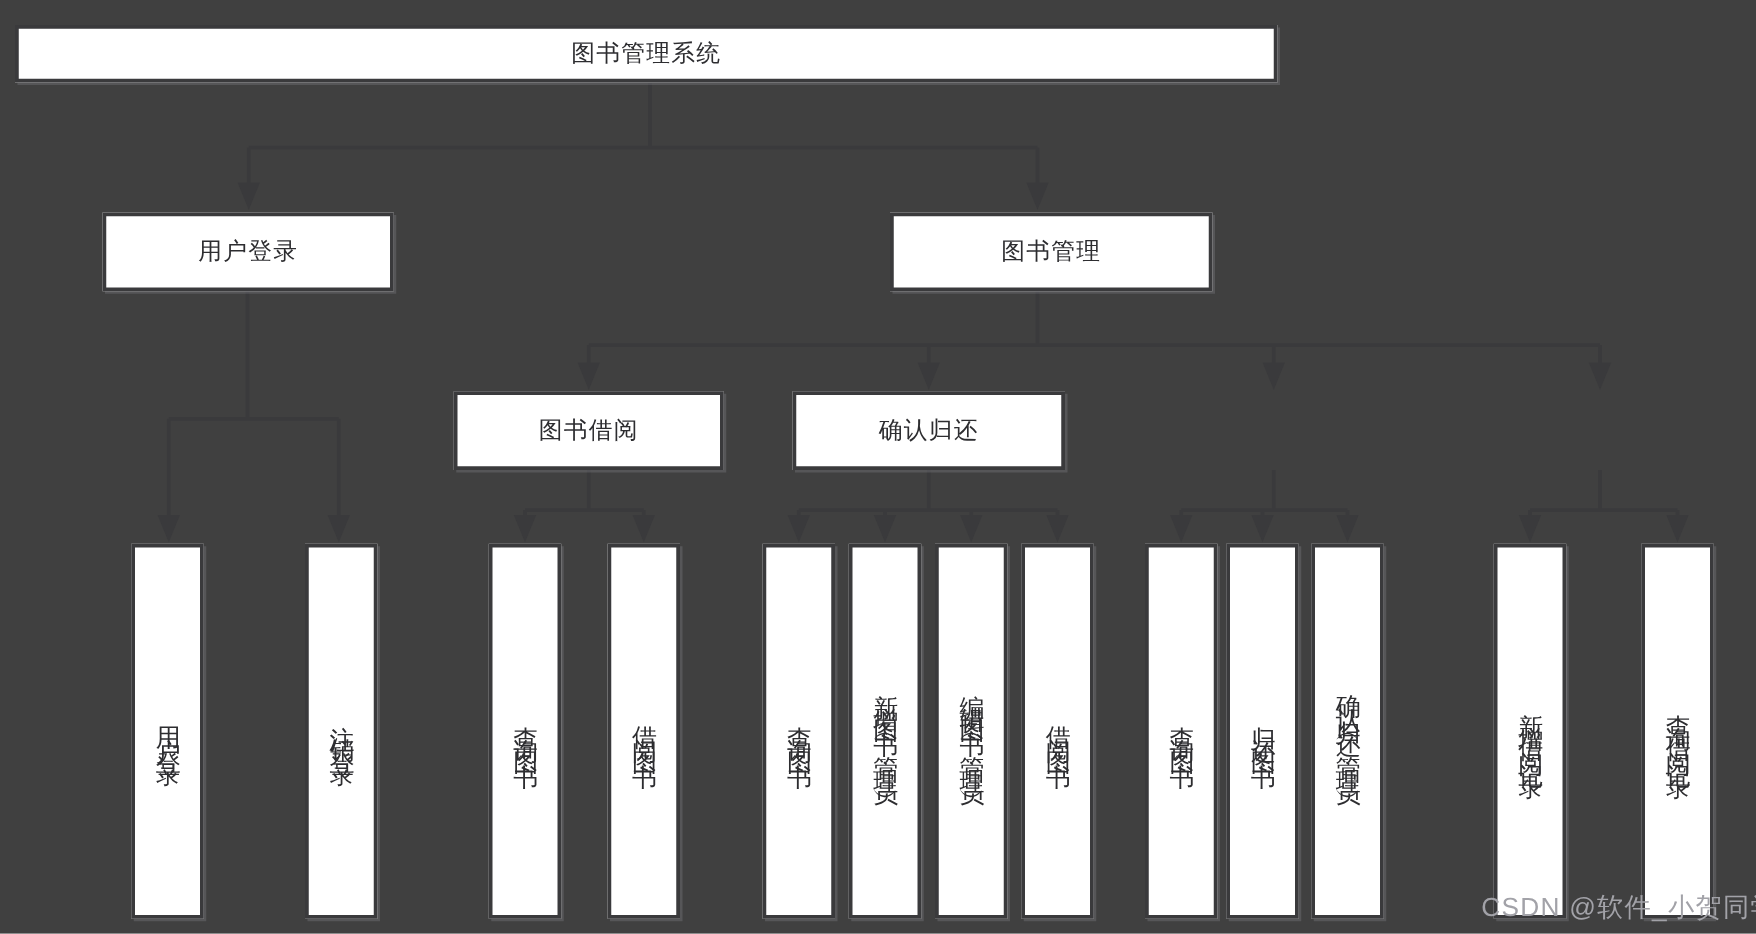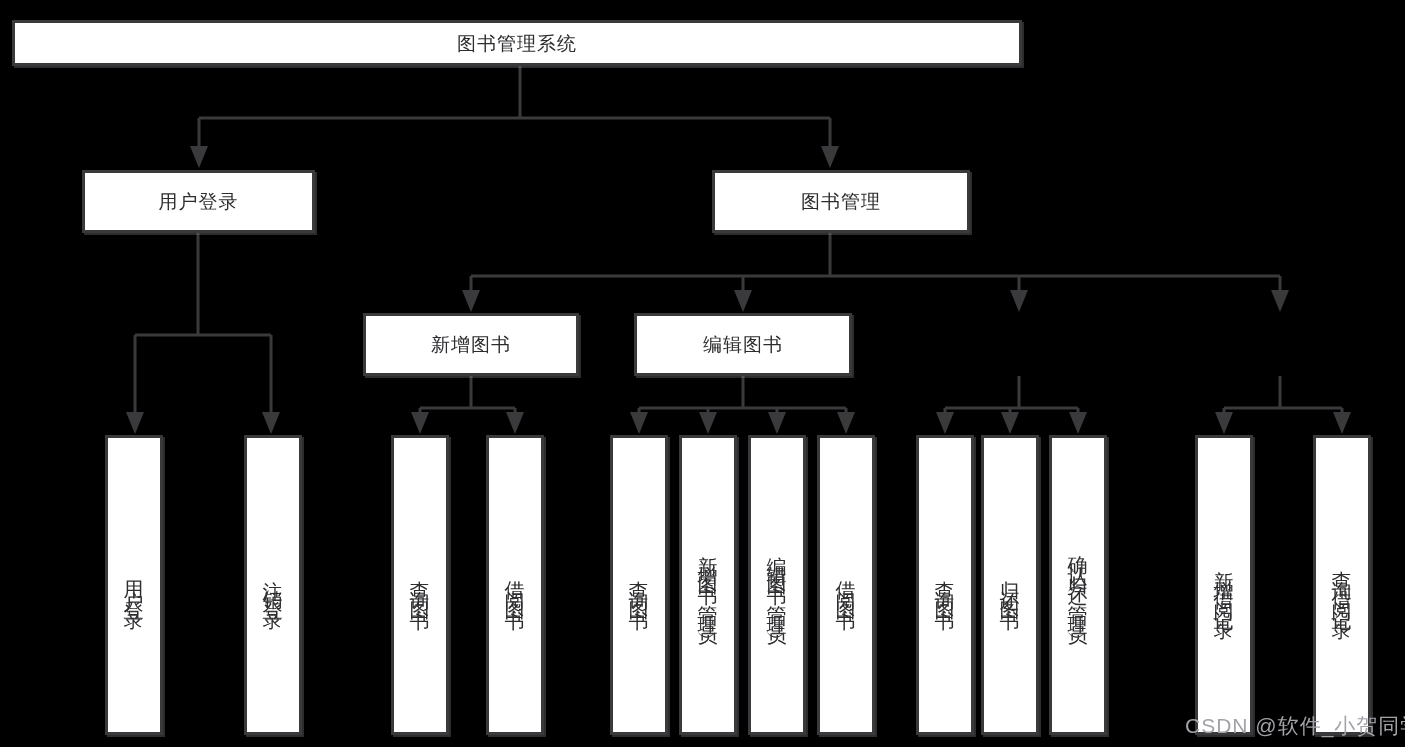--- a/index.html
+++ b/index.html
@@ -1,17 +1,17 @@
 <!DOCTYPE html>
 <html><head>
 <meta charset="utf-8">
 <style>
   html,body { margin:0; padding:0; background:#ffffff; }
   .canvas {
-    position:relative; width:1405px; height:747px; background:#000000;
+    position:relative; width:1405px; height:747px; background:#404040;
     font-family:"Liberation Sans", sans-serif; overflow:hidden;
   }
   svg.connectors { position:absolute; left:0; top:0; }
   .hbox, .vbox {
     position:absolute; box-sizing:border-box; background:#ffffff;
     border:3px solid #3a3a3c; display:flex; align-items:center; justify-content:center;
     color:#2d2d30; box-shadow:2px 2px 0 rgba(130,130,135,0.35);
   }
   .hbox span { font-size:19px; line-height:1; letter-spacing:1px; white-space:nowrap; }
   .vbox span {
@@ -67,24 +67,24 @@
   </div>
 
   <div class="hbox" style="left:82px; top:170px; width:233px; height:63px">
     <span>用户登录</span>
   </div>
   <div class="hbox" style="left:712px; top:170px; width:258px; height:63px">
     <span>图书管理</span>
   </div>
 
   <div class="hbox" style="left:363px; top:313px; width:216px; height:63px">
-    <span>新增图书</span>
+    <span>图书借阅</span>
   </div>
   <div class="hbox" style="left:634px; top:313px; width:218px; height:63px">
-    <span>编辑图书</span>
+    <span>确认归还</span>
   </div>
 
   <div class="vbox" style="left:105px; top:435px; width:58px; height:300px">
     <span>用户登录</span>
   </div>
   <div class="vbox" style="left:244px; top:435px; width:58px; height:300px">
     <span>注销登录</span>
   </div>
 
   <div class="vbox" style="left:391px; top:435px; width:58px; height:300px">

